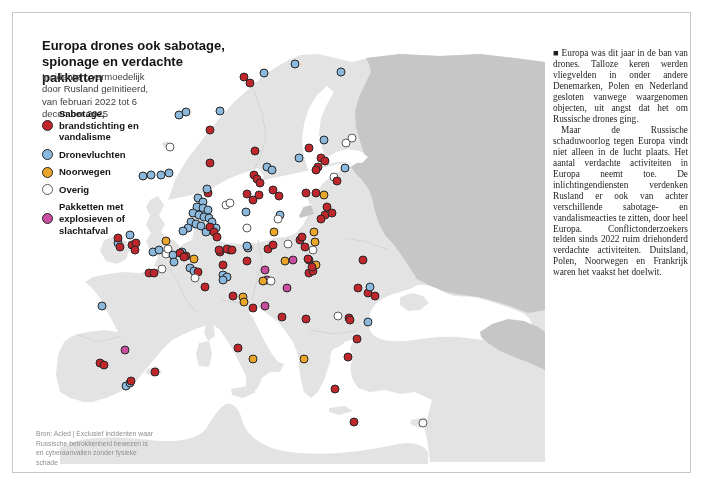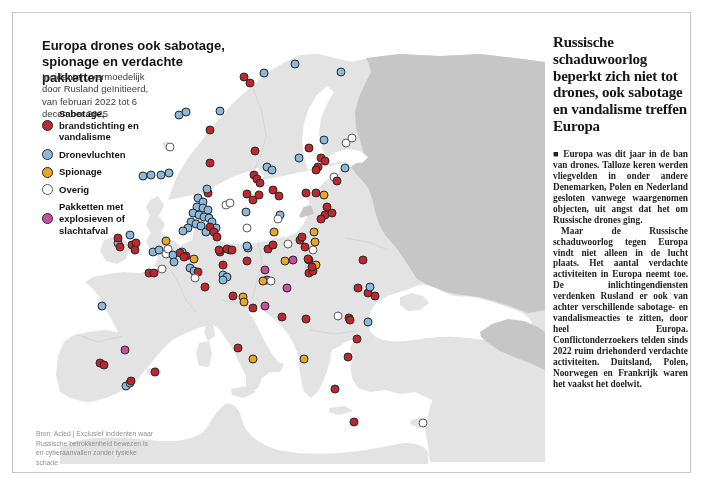--- a/index.html
+++ b/index.html
@@ -27,21 +27,21 @@
   .legend-label{margin-left:6px;font-size:9.5px;font-weight:700;
                 line-height:1.22;color:#141414;}
   .source{position:absolute;left:36px;top:429px;width:118px;
           font-size:6.8px;line-height:1.4;color:#8f8f8f;}
   
   .article{position:absolute;left:553px;top:34px;width:135px;}
   .headline{font-family:"Liberation Serif",serif;font-size:15px;font-weight:700;
             line-height:1.12;color:#161616;letter-spacing:-0.2px;}
   .body-text{margin-top:14px;font-family:"Liberation Serif",serif;
              font-size:9.3px;line-height:1.18;color:#1f1f1f;text-align:justify;}
-  .body-text p{margin:0;font-weight:bold;}
+  .body-text p{margin:0;}
   .body-text p + p{text-indent:8px;}
 </style>
 </head>
 <body>
 
 <div class="frame"></div>
 
 <svg class="map-svg" viewBox="0 0 703 485" aria-hidden="true">
 
   <path fill="#e3e3e3" d="M168,200 L176,178 L188,158 L202,140 L218,120 L234,102 L252,86 L268,72 L285,62 L300,55 L318,54 L335,58 L352,62 L368,58 L400,54 L440,56 L480,54 L515,58 L545,62 L545,462 L430,462 L428,445 L425,430 L428,415 L432,400 L415,392 L400,394 L385,390 L370,392 L358,388 L352,378 L350,370 L352,360 L348,352 L352,344 L357,338 L345,342 L338,348 L332,356 L328,368 L324,380 L318,392 L311,398 L304,392 L301,380 L299,366 L297,352 L293,342 L287,333 L279,323 L269,315 L261,309 L255,305 L250,310 L254,320 L260,332 L266,344 L272,354 L278,362 L284,364 L280,372 L270,372 L262,378 L258,388 L252,392 L246,386 L246,376 L240,364 L234,352 L228,342 L220,330 L212,324 L198,328 L184,334 L172,340 L162,350 L152,362 L142,374 L134,384 L120,392 L106,398 L92,402 L84,402 L70,398 L60,392 L56,375 L58,355 L64,342 L72,336 L88,332 L104,330 L118,332 L112,320 L106,310 L100,298 L92,288 L85,282 L93,277 L108,274 L124,272 L140,273 L154,270 L163,266 L172,258 L178,250 L183,244 L192,240 L194,228 L192,214 L196,202 L203,198 L208,208 L206,220 L211,232 L222,242 L240,243 L258,240 L272,238 L286,237 L296,233 L303,225 L309,213 L313,201 L317,191 L323,183 L331,177 L340,171 L348,167 L356,164 L364,159 Z"></path>
@@ -263,33 +263,32 @@
   <div class="legend-item">
     <span class="swatch" style="background: rgb(192, 39, 45);"></span>
     <span class="legend-label">Sabotage, brandstichting en vandalisme</span>
   </div>
   <div class="legend-item">
     <span class="swatch" style="background: rgb(139, 184, 221);"></span>
     <span class="legend-label">Dronevluchten</span>
   </div>
   <div class="legend-item">
     <span class="swatch" style="background: rgb(233, 166, 42);"></span>
-    <span class="legend-label">Spionage</span>
+    <span class="legend-label">Noorwegen</span>
   </div>
   <div class="legend-item">
     <span class="swatch o" style="background: rgb(255, 255, 255);"></span>
     <span class="legend-label">Overig</span>
   </div>
   <div class="legend-item">
     <span class="swatch" style="background: rgb(202, 78, 159);"></span>
     <span class="legend-label">Pakketten met explosieven of slachtafval</span>
   </div>
 </div>
 
 <div class="source">Bron: Acled | Exclusief incidenten waar Russische betrokkenheid bewezen is en cyberaanvallen zonder fysieke schade</div>
 
 <div class="article">
-  <div class="headline">Russische schaduwoorlog beperkt zich niet tot drones, ook sabotage en vandalisme treffen Europa</div>
   <div class="body-text">
     <p>■ Europa was dit jaar in de ban van drones. Talloze keren werden vliegvelden in onder andere Denemarken, Polen en Nederland gesloten vanwege waargenomen objecten, uit angst dat het om Russische drones ging.</p>
     <p>Maar de Russische schaduwoorlog tegen Europa vindt niet alleen in de lucht plaats. Het aantal verdachte activiteiten in Europa neemt toe. De inlichtingendiensten verdenken Rusland er ook van achter verschillende sabotage- en vandalismeacties te zitten, door heel Europa. Conflictonderzoekers telden sinds 2022 ruim driehonderd verdachte activiteiten. Duitsland, Polen, Noorwegen en Frankrijk waren het vaakst het doelwit.</p>
   </div>
 </div>
 
 </body></html>

